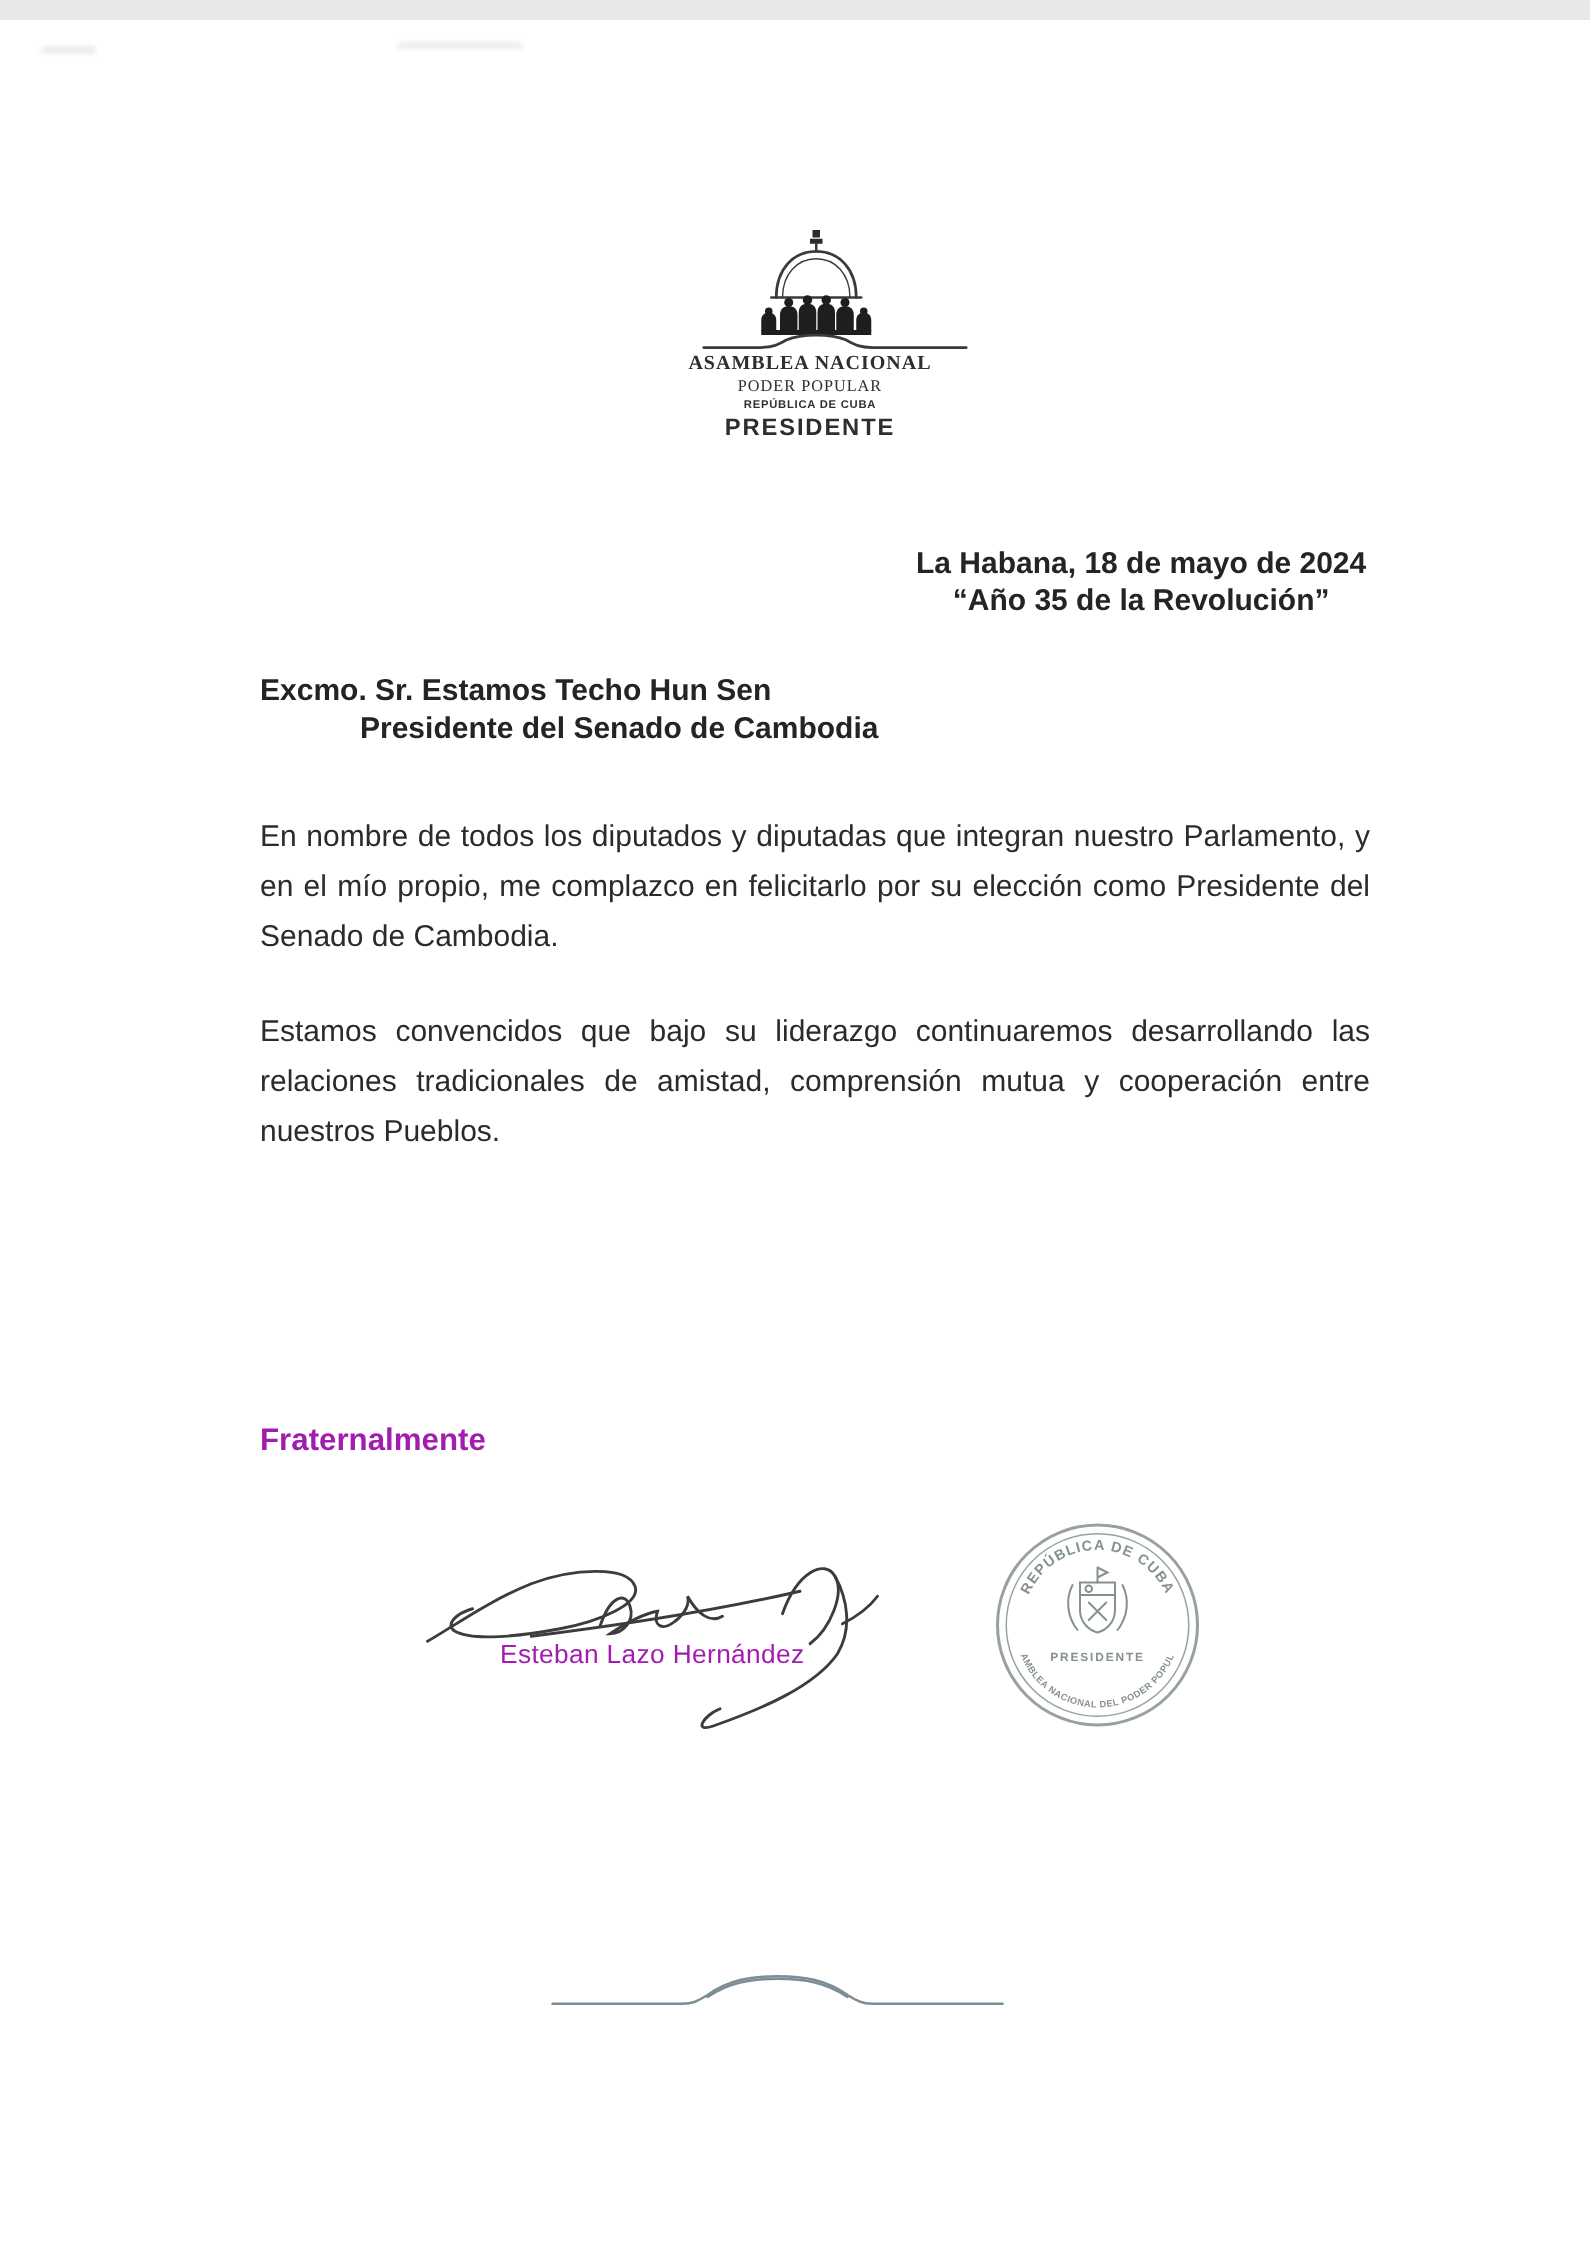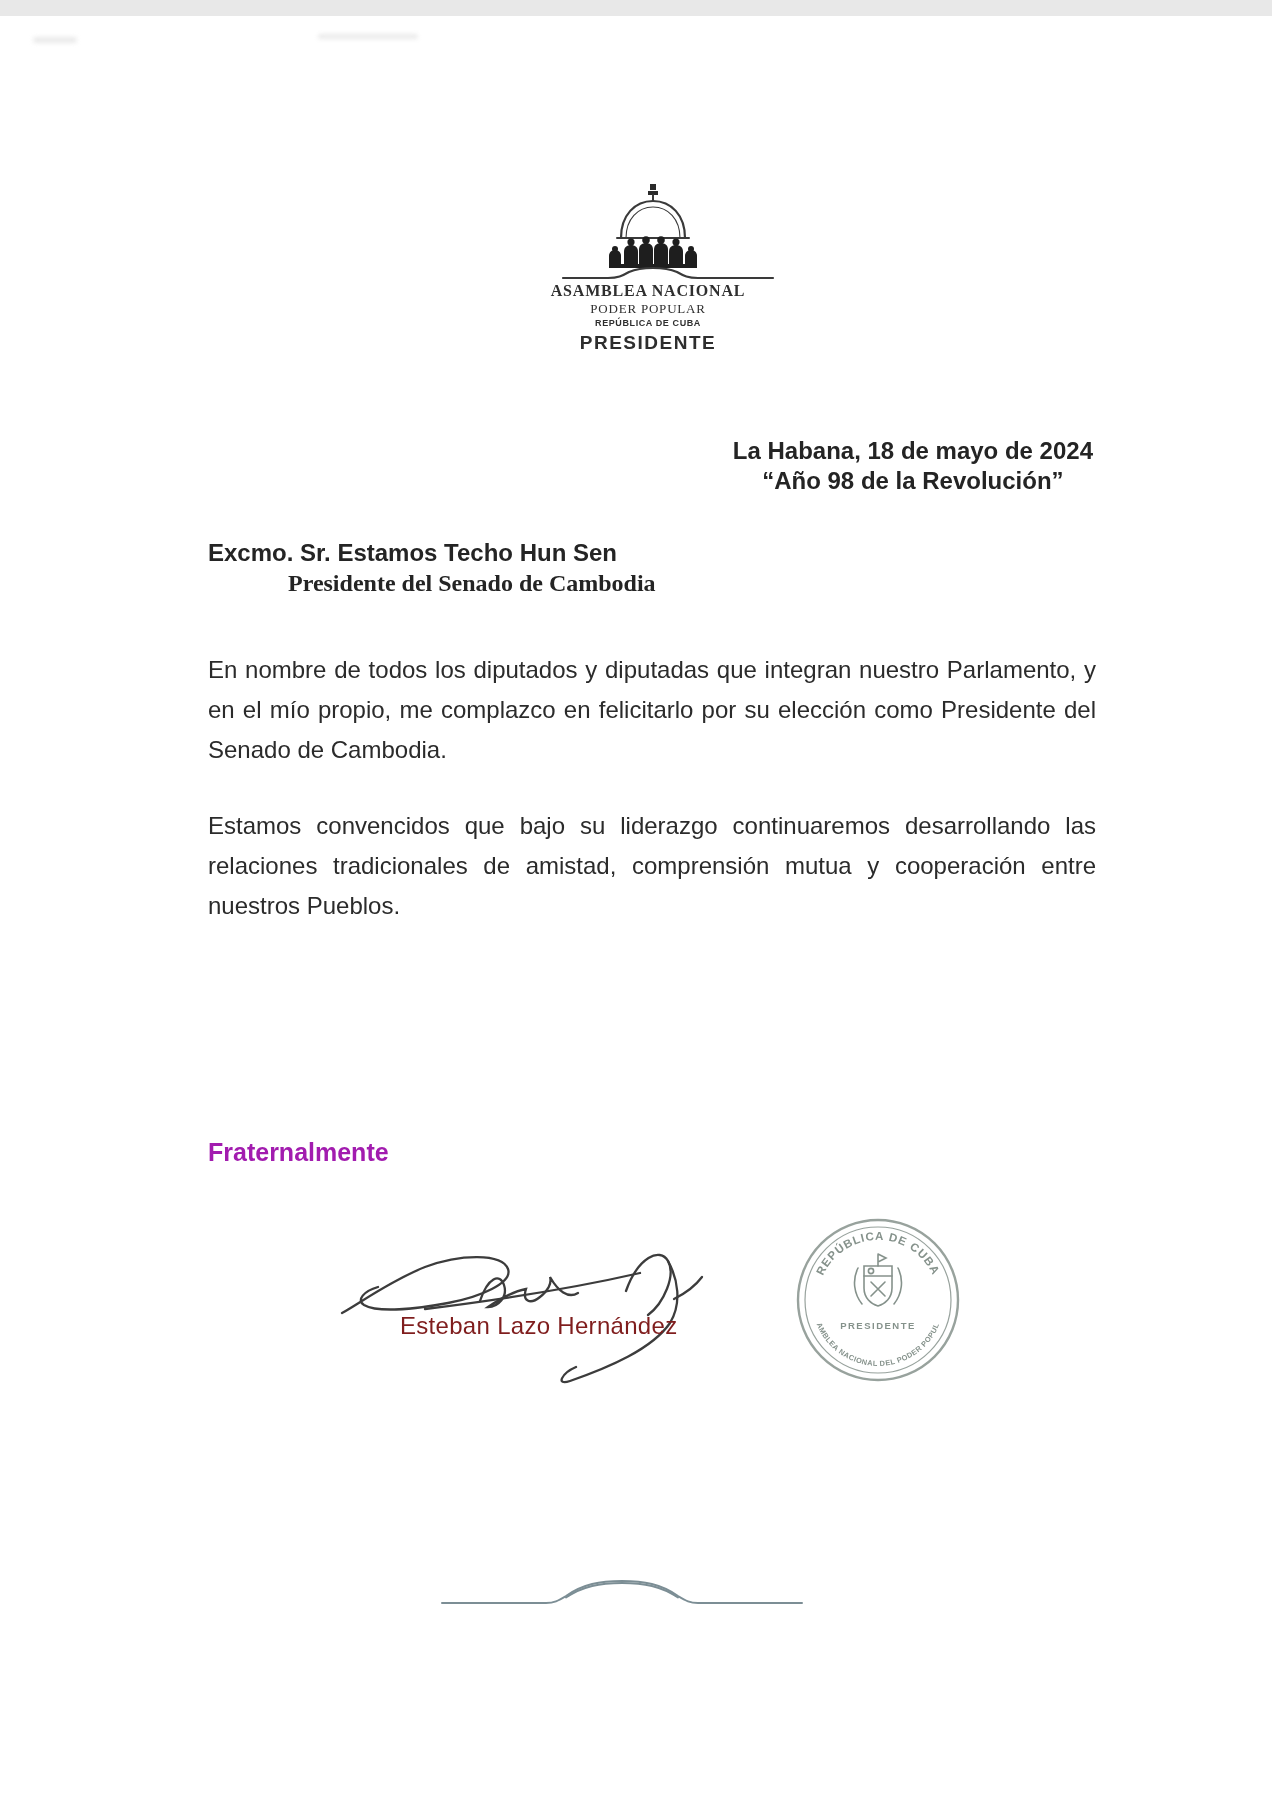--- a/index.html
+++ b/index.html
@@ -13,29 +13,29 @@
   .letterhead-text{position:absolute;left:448px;top:266px;width:400px;text-align:center;color:#2f2f2f;}
   .lh-org{font-family:"Liberation Serif", serif;font-weight:bold;font-size:16px;letter-spacing:0.8px;line-height:18px;}
   .lh-sub{font-family:"Liberation Serif", serif;font-weight:normal;font-size:13px;letter-spacing:0.8px;line-height:15px;margin-top:1px;}
   .lh-rep{font-weight:bold;font-size:9px;letter-spacing:0.6px;line-height:11px;margin-top:2px;}
   .lh-title{font-weight:bold;font-size:19px;letter-spacing:1.5px;line-height:24px;margin-top:2px;color:#2e2e2e;}
   
   .dateline{position:absolute;top:420px;right:179px;text-align:center;
     font-weight:bold;font-size:24px;line-height:30px;color:#242424;}
   
   .recipient{position:absolute;top:522px;left:208px;font-weight:bold;font-size:24px;line-height:30px;color:#242424;}
-  .recipient .indent{padding-left:80px;font-family:Liberation Serif, serif;}
+  .recipient .indent{padding-left:80px;}
   
   .letter-body{position:absolute;top:634px;left:208px;width:888px;
     font-size:24px;line-height:40px;text-align:justify;color:#2b2b2b;}
   .letter-body p{margin:0 0 36px 0;}
   
   .valediction{position:absolute;top:1122px;left:208px;font-weight:bold;font-size:25px;color:#a21caf;}
   .signature-scrawl{position:absolute;left:330px;top:1223px;width:400px;height:160px;}
-  .signer-name{position:absolute;left:400px;top:1296px;font-size:24px;letter-spacing:0.3px;color:#7f1d1d;}
+  .signer-name{position:absolute;left:400px;top:1296px;font-size:21px;letter-spacing:0.3px;color:#a21caf;}
   
   .seal{position:absolute;left:794px;top:1200px;width:168px;height:168px;opacity:0.88;}
   
   .footer-decor{position:absolute;left:440px;top:1556px;width:364px;height:40px;}
   
   .smudge{position:absolute;background:#d9d9d9;filter:blur(2px);opacity:0.55;border-radius:3px;}
 </style>
 </head>
 <body>
 
@@ -77,21 +77,21 @@
 
   <div class="letterhead-text">
     <div class="lh-org">ASAMBLEA NACIONAL</div>
     <div class="lh-sub">PODER POPULAR</div>
     <div class="lh-rep">REPÚBLICA DE CUBA</div>
     <div class="lh-title">PRESIDENTE</div>
   </div>
 
   <div class="dateline">
     <div>La Habana, 18 de mayo de 2024</div>
-    <div>“Año 98 de la Revolución”</div>
+    <div>“Año 35 de la Revolución”</div>
   </div>
 
   <div class="recipient">
     <div>Excmo. Sr. Estamos Techo Hun Sen</div>
     <div class="indent">Presidente del Senado de Cambodia</div>
   </div>
 
   <div class="letter-body">
     <p>En nombre de todos los diputados y diputadas que integran nuestro Parlamento, y en el mío propio, me complazco en felicitarlo por su elección como Presidente del Senado de Cambodia.</p>
     <p>Estamos convencidos que bajo su liderazgo continuaremos desarrollando las relaciones tradicionales de amistad, comprensión mutua y cooperación entre nuestros Pueblos.</p>

